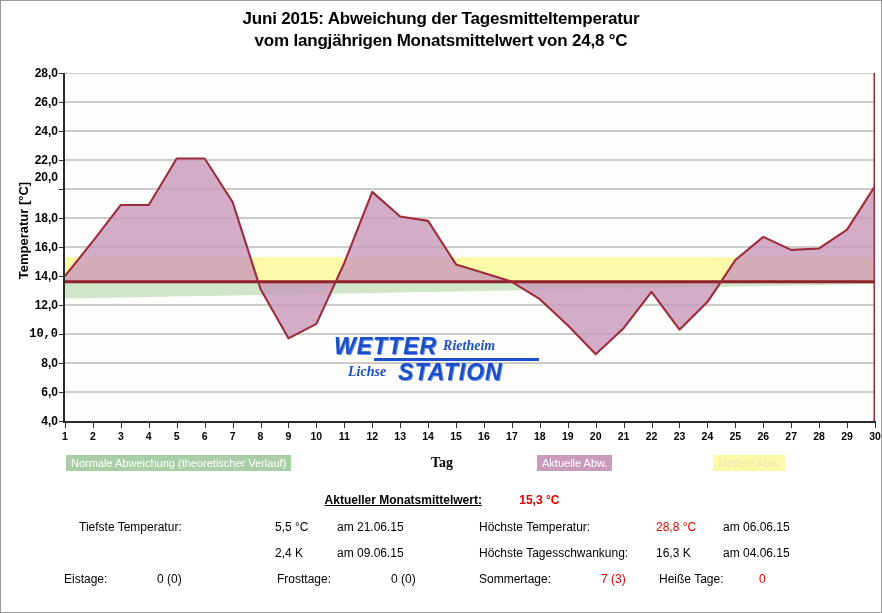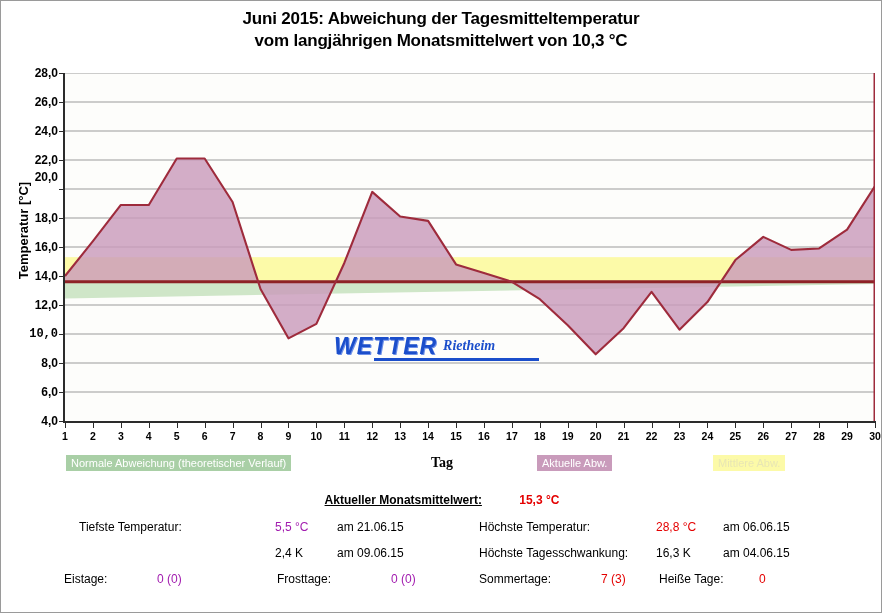--- a/index.html
+++ b/index.html
@@ -145,29 +145,29 @@
   #stats-headline .lbl{
     font-weight:bold;text-decoration:underline;
   }
   #stats-headline .val{
     color:#e40000;font-weight:bold;margin-left:34px;
   }
   .stat-row{
     position:relative;height:26px;
   }
   .stat-cell{position:absolute;white-space:nowrap;}
-  .blue{color:#a21caf;}
+  .blue{color:#000000;}
   .red{color:#e40000;}
 </style>
 </head>
 <body>
 
 <div id="chart-title">
   <div>Juni 2015: Abweichung der Tagesmitteltemperatur</div>
-  <div>vom langjährigen Monatsmittelwert von 10,3 °C</div>
+  <div>vom langjährigen Monatsmittelwert von 24,8 °C</div>
 </div>
 
 <div id="plot-wrap">
   <div id="yaxis-title">Temperatur [°C]</div>
   <div id="plot">
     <svg id="plot-svg" width="810" height="348">
         <line x1="0" y1="319" x2="810" y2="319" stroke="#9c9c9c" stroke-width="1.2"></line>
         <line x1="0" y1="290" x2="810" y2="290" stroke="#9c9c9c" stroke-width="1.2"></line>
         <line x1="0" y1="261" x2="810" y2="261" stroke="#9c9c9c" stroke-width="1.2"></line>
         <line x1="0" y1="232" x2="810" y2="232" stroke="#9c9c9c" stroke-width="1.2"></line>
@@ -274,20 +274,24 @@
       <div class="xtick-label" style="left: 810px;">30</div>
     </div>
 </div>
 
 <div id="watermark">
   <div class="wm-row">
     <span class="wm-big">WETTER</span>
     <span class="wm-small">Rietheim</span>
   </div>
   <div class="wm-bar"></div>
+  <div class="wm-row" style="padding-left:14px">
+    <span class="wm-small" style="margin-left:0">Lichse</span>
+    <span class="wm-big" style="margin-left:12px">STATION</span>
+  </div>
 </div>
 
 <div id="legend">
   <span class="legend-chip" id="legend-normale">Normale Abweichung (theoretischer Verlauf)</span>
   <div id="xaxis-title">Tag</div>
   <span class="legend-chip" id="legend-aktuelle">Aktuelle Abw.</span>
   <span class="legend-chip" id="legend-mittlere">Mittlere Abw.</span>
 </div>
 
 <div id="stats">

